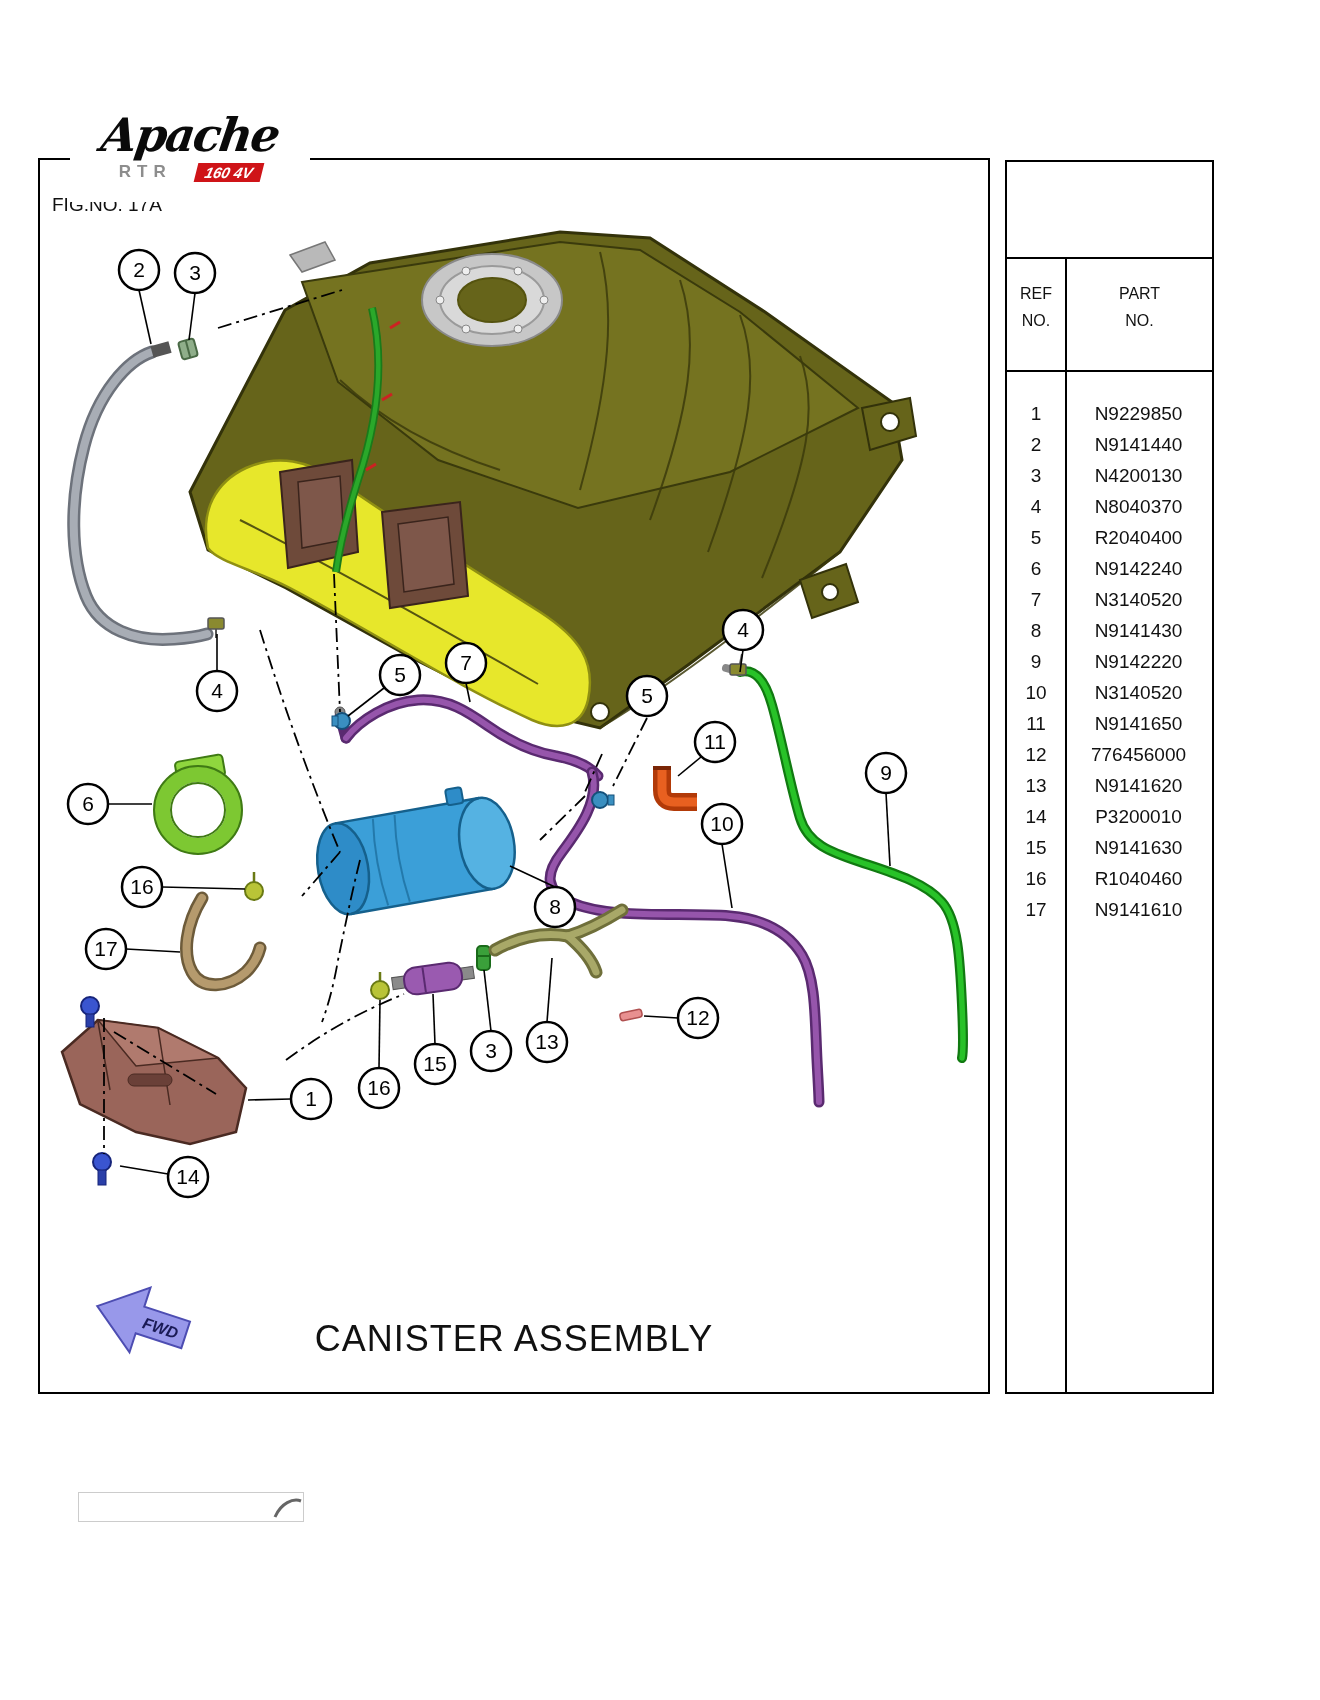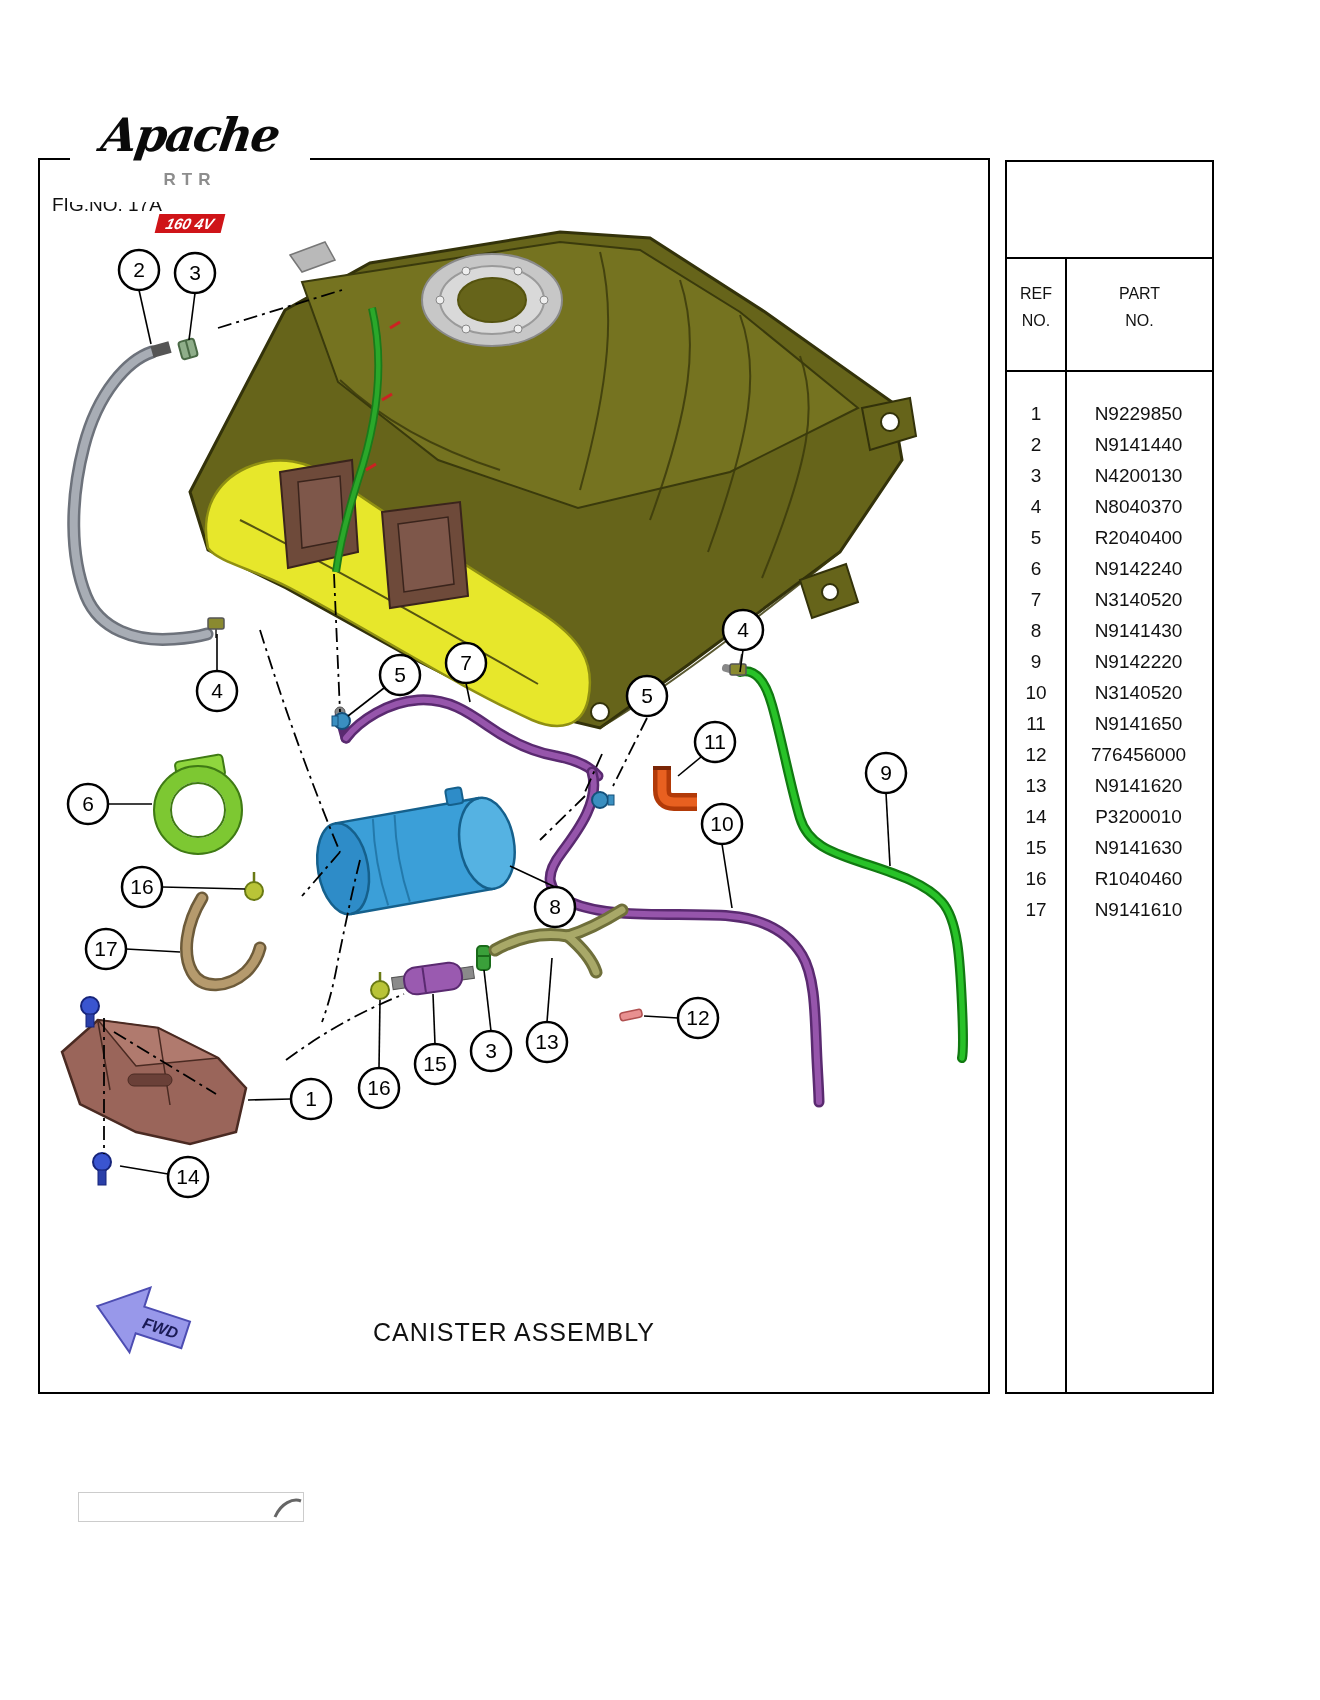--- a/index.html
+++ b/index.html
@@ -4,31 +4,31 @@
 <style>
   html,body{margin:0;padding:0;background:#fff;}
   .page{position:relative;width:1320px;height:1700px;background:#fff;
         font-family:"Liberation Sans",sans-serif;overflow:hidden;}
 
   
   .logo{position:absolute;left:70px;top:112px;width:240px;height:90px;background:#fff;
         z-index:6;text-align:center;}
   .logo-name{font-family:"DejaVu Serif",serif;font-style:italic;font-weight:bold;
         font-size:46px;line-height:46px;color:#0a0a0a;letter-spacing:-2px;transform:skewX(-8deg);}
-  .logo-sub{display:flex;justify-content:center;align-items:center;gap:24px;margin-top:12px;flex-direction:column;}
+  .logo-sub{display:flex;justify-content:center;align-items:center;gap:24px;margin-top:4px;}
   .logo-series{color:#8d8d8d;font-weight:bold;font-size:17px;letter-spacing:6px;}
   .logo-badge{background:#cf1418;color:#fff;font-style:italic;font-weight:bold;
         font-size:15px;padding:1px 9px;transform:skewX(-14deg);}
 
   
   .diagram-box{position:absolute;left:38px;top:158px;width:948px;height:1232px;
         border:2px solid #000;background:#fff;}
   .fig-no{position:absolute;left:12px;top:34px;font-size:19px;color:#111;z-index:5;}
   .diagram-title{position:absolute;left:0;top:1158px;width:100%;text-align:center;
-        font-size:25px;letter-spacing:1px;color:#111;z-index:5;}
+        font-size:36px;letter-spacing:1px;color:#111;z-index:5;}
   .diagram-svg{position:absolute;left:0;top:0;}
 
   
   .table-box{position:absolute;left:1005px;top:160px;width:205px;height:1230px;
         border:2px solid #000;background:#fff;}
   .tb-topline{position:absolute;left:0;top:95px;width:100%;border-top:2px solid #000;}
   .tb-headline{position:absolute;left:0;top:208px;width:100%;border-top:2px solid #000;}
   .tb-vline{position:absolute;left:58px;top:95px;bottom:0;border-left:2px solid #000;}
   .tb-head{position:absolute;top:118px;font-size:16px;line-height:27px;text-align:center;color:#111;}
   .tb-head.ref{left:0;width:58px;}

